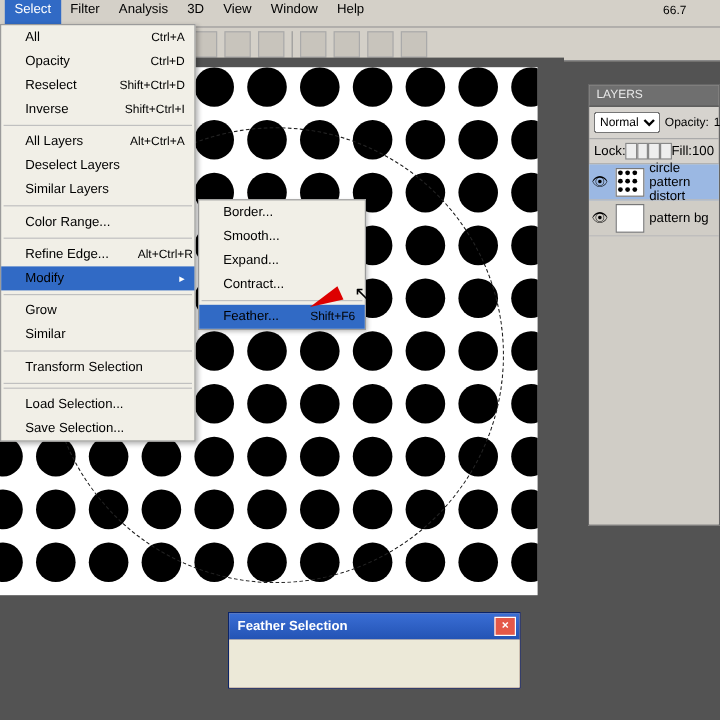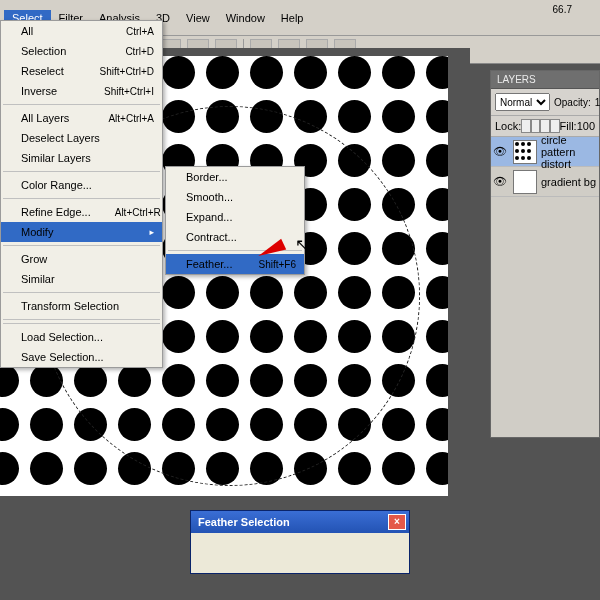--- a/index.html
+++ b/index.html
@@ -1,17 +1,17 @@
 <!DOCTYPE html>
 <html><head>
 <meta charset="utf-8">
 <style>
 *{margin:0;padding:0;box-sizing:border-box;font-family:Tahoma,Arial,sans-serif;font-size:11px;color:#000;}
 body{background:#535353;width:600px;height:600px;overflow:hidden;position:relative;}
-.menubar{background:#d4d0c8;height:36px;display:flex;align-items:center;padding:0 4px;border-bottom:1px solid #999;}
+.menubar{background:#d4d0c8;height:23px;display:flex;padding:0 4px;border-bottom:1px solid #999;}
 .menubar span{padding:2px 8px;cursor:default;}
 .menubar span.sel{background:#316ac5;color:#fff;}
 .toolbar{background:#d4d0c8;height:28px;border-bottom:1px solid #888;display:flex;align-items:center;gap:6px;padding:0 200px 0 40px;}
 .tbtn{width:22px;height:22px;background:#c8c4bc;border:1px solid #aaa;}
 .tdiv{width:1px;height:22px;background:#999;}
 .canvas-bg{position:absolute;left:0;top:48px;width:470px;height:550px;background:#535353;}
 .canvas{position:absolute;left:0;top:56px;width:448px;height:440px;background:#fff;overflow:hidden;}
 .dotrow{display:flex;gap:11px;margin-left:-14px;margin-bottom:11px;}
 .dot{width:33px;height:33px;border-radius:50%;background:#000;flex-shrink:0;}
 .sel-ellipse{position:absolute;left:40px;top:50px;width:380px;height:380px;border:1px dashed #222;border-radius:50%;pointer-events:none;}
@@ -36,21 +36,21 @@
 .layers .opts .lab{font-size:10px;}
 .layers .lock{display:flex;align-items:center;gap:0;padding:3px 4px;border-bottom:1px solid #aaa;font-size:10px;}
 .lock .lb{width:14px;height:14px;border:1px solid #888;background:#eee;}
 .layers .list{background:#d0cdc6;min-height:300px;}
 .lrow{display:flex;align-items:center;border-bottom:1px solid #bbb;height:30px;font-size:10px;}
 .lrow.sel{background:#9bb8e3;}
 .eye{width:18px;text-align:center;}
 .thumb{width:24px;height:24px;border:1px solid #777;margin:0 4px;background:#fff;display:flex;flex-wrap:wrap;overflow:hidden;}
 .thumb.patt div{width:4px;height:4px;border-radius:50%;background:#000;margin:1px;}
 .lrow .nm{flex:1;overflow:hidden;}
-.dlg{position:absolute;left:190px;top:510px;width:220px;background:#fdba74;border:1px solid #0a246a;}
+.dlg{position:absolute;left:190px;top:510px;width:244px;background:#fdba74;border:1px solid #0a246a;}
 .dlg .tb{display:flex;align-items:center;height:22px;background:linear-gradient(#3a6ed5,#2353b4);padding:0 3px;}
 .dlg .tb .tt{color:#fff;font-weight:bold;font-size:11px;flex:1;padding-left:4px;}
 .dlg .cx{width:18px;height:16px;background:#e45848;border:1px solid #fff;color:#fff;text-align:center;line-height:13px;font-weight:bold;font-size:10px;}
 .dlg .bd{height:40px;background:#ece9d8;}
 .zoom{position:absolute;right:28px;top:4px;font-size:10px;color:#000;background:#d4d0c8;}
 </style>
 </head>
 <body>
 
 <div class="menubar">
@@ -216,21 +216,21 @@
     </div>
   <div class="sel-ellipse"></div>
 </div>
 
 <div class="menu" id="m1">
   <div class="row">
       <span>All</span>
       <span class="sc">Ctrl+A</span>
     </div>
   <div class="row">
-      <span>Selection</span>
+      <span>Opacity</span>
       <span class="sc">Ctrl+D</span>
     </div>
   <div class="row dis">
       <span>Reselect</span>
       <span class="sc">Shift+Ctrl+D</span>
     </div>
   <div class="row">
       <span>Inverse</span>
       <span class="sc">Shift+Ctrl+I</span>
     </div>
@@ -331,21 +331,21 @@
           <div></div>
           <div></div>
           <div></div>
           <div></div>
         </div>
       <div class="nm">circle pattern distort</div>
     </div>
     <div class="lrow">
       <div class="eye">👁</div>
       <div class="thumb"></div>
-      <div class="nm">gradient bg</div>
+      <div class="nm">pattern bg</div>
     </div>
   </div>
 </div>
 
 <div class="dlg">
   <div class="tb">
     <div class="tt">Feather Selection</div>
     <div class="cx">×</div>
   </div>
   <div class="bd"></div>

